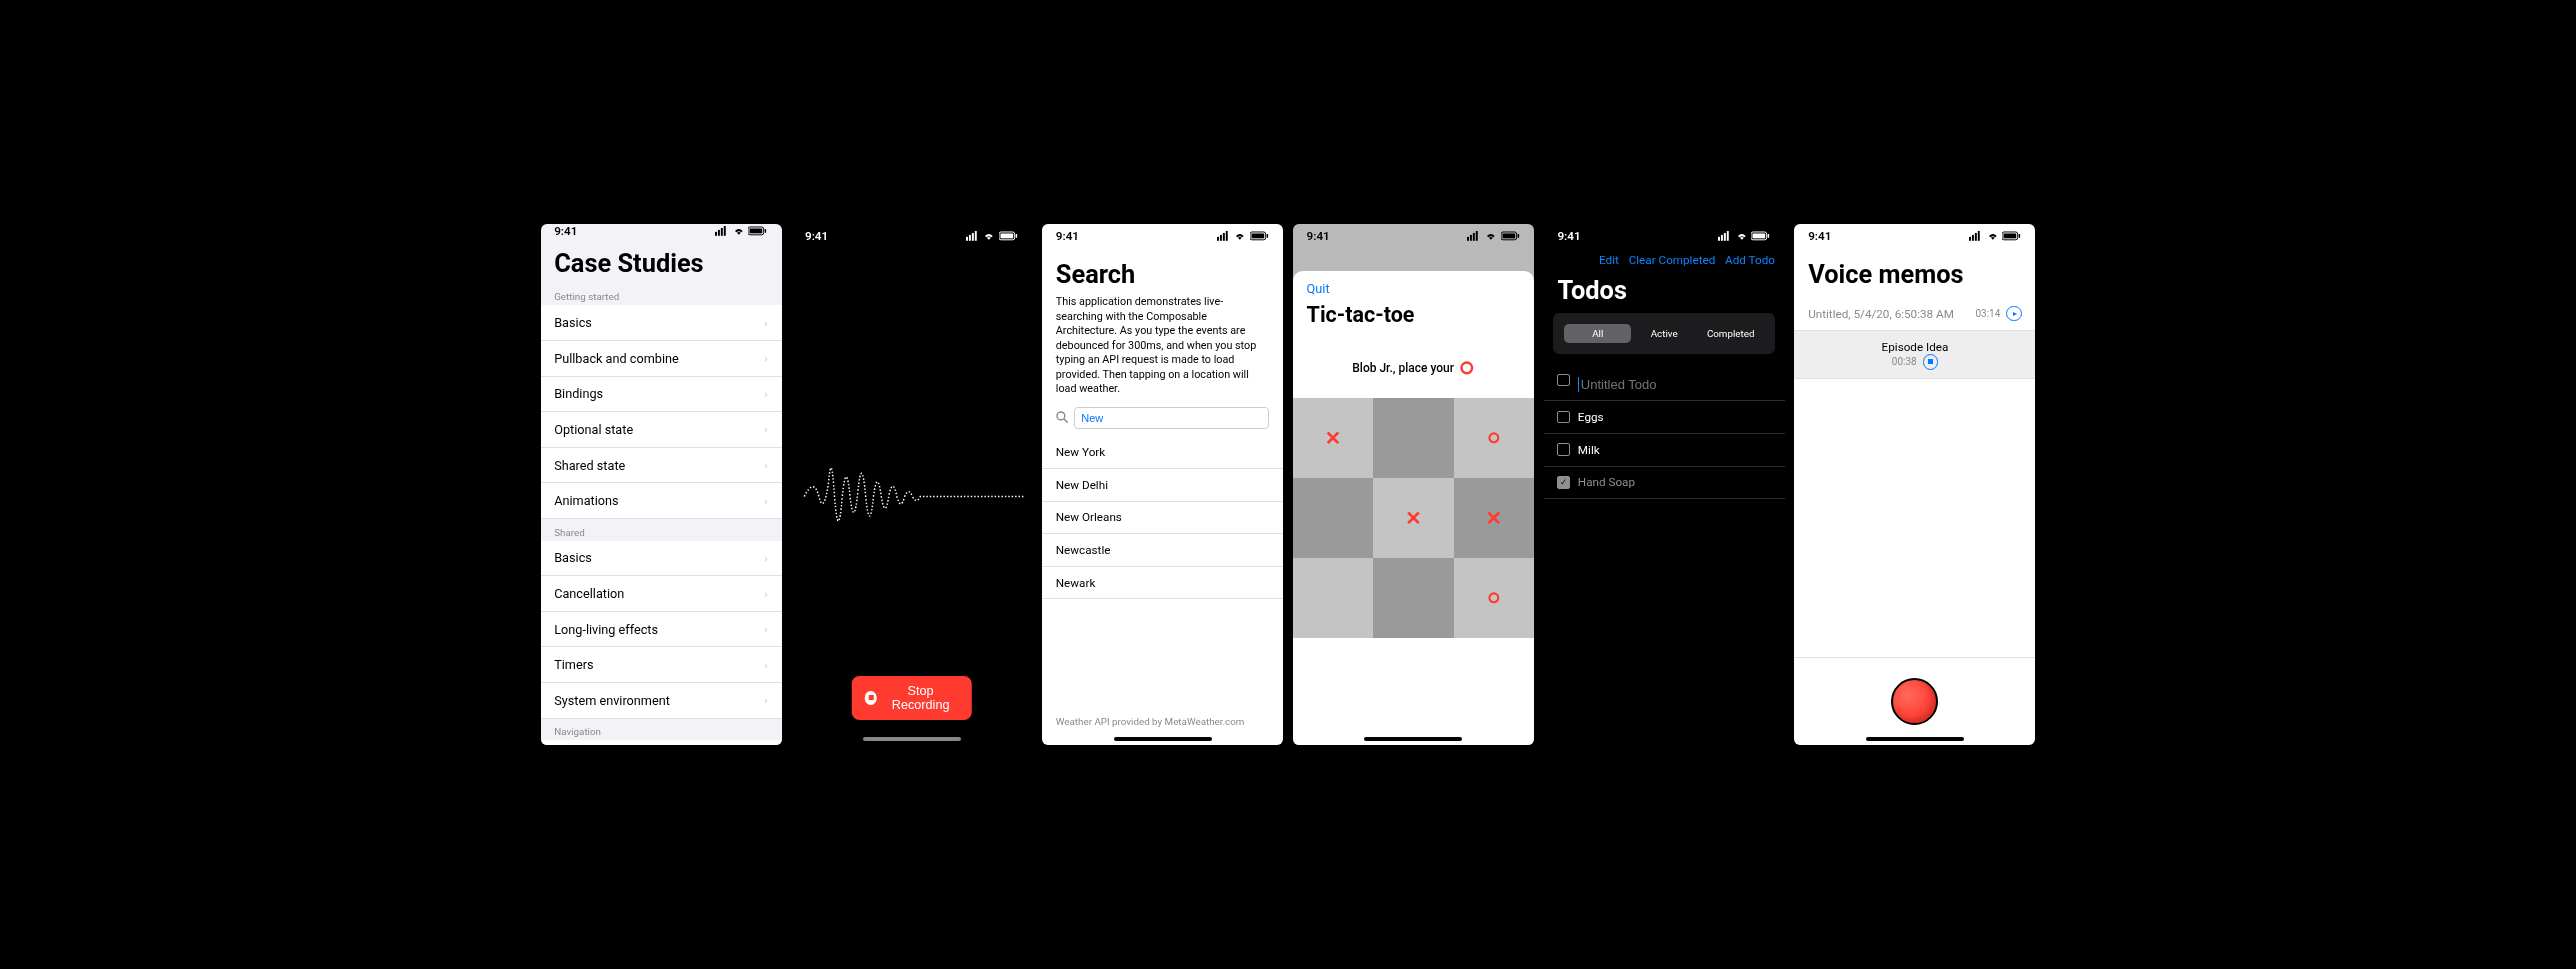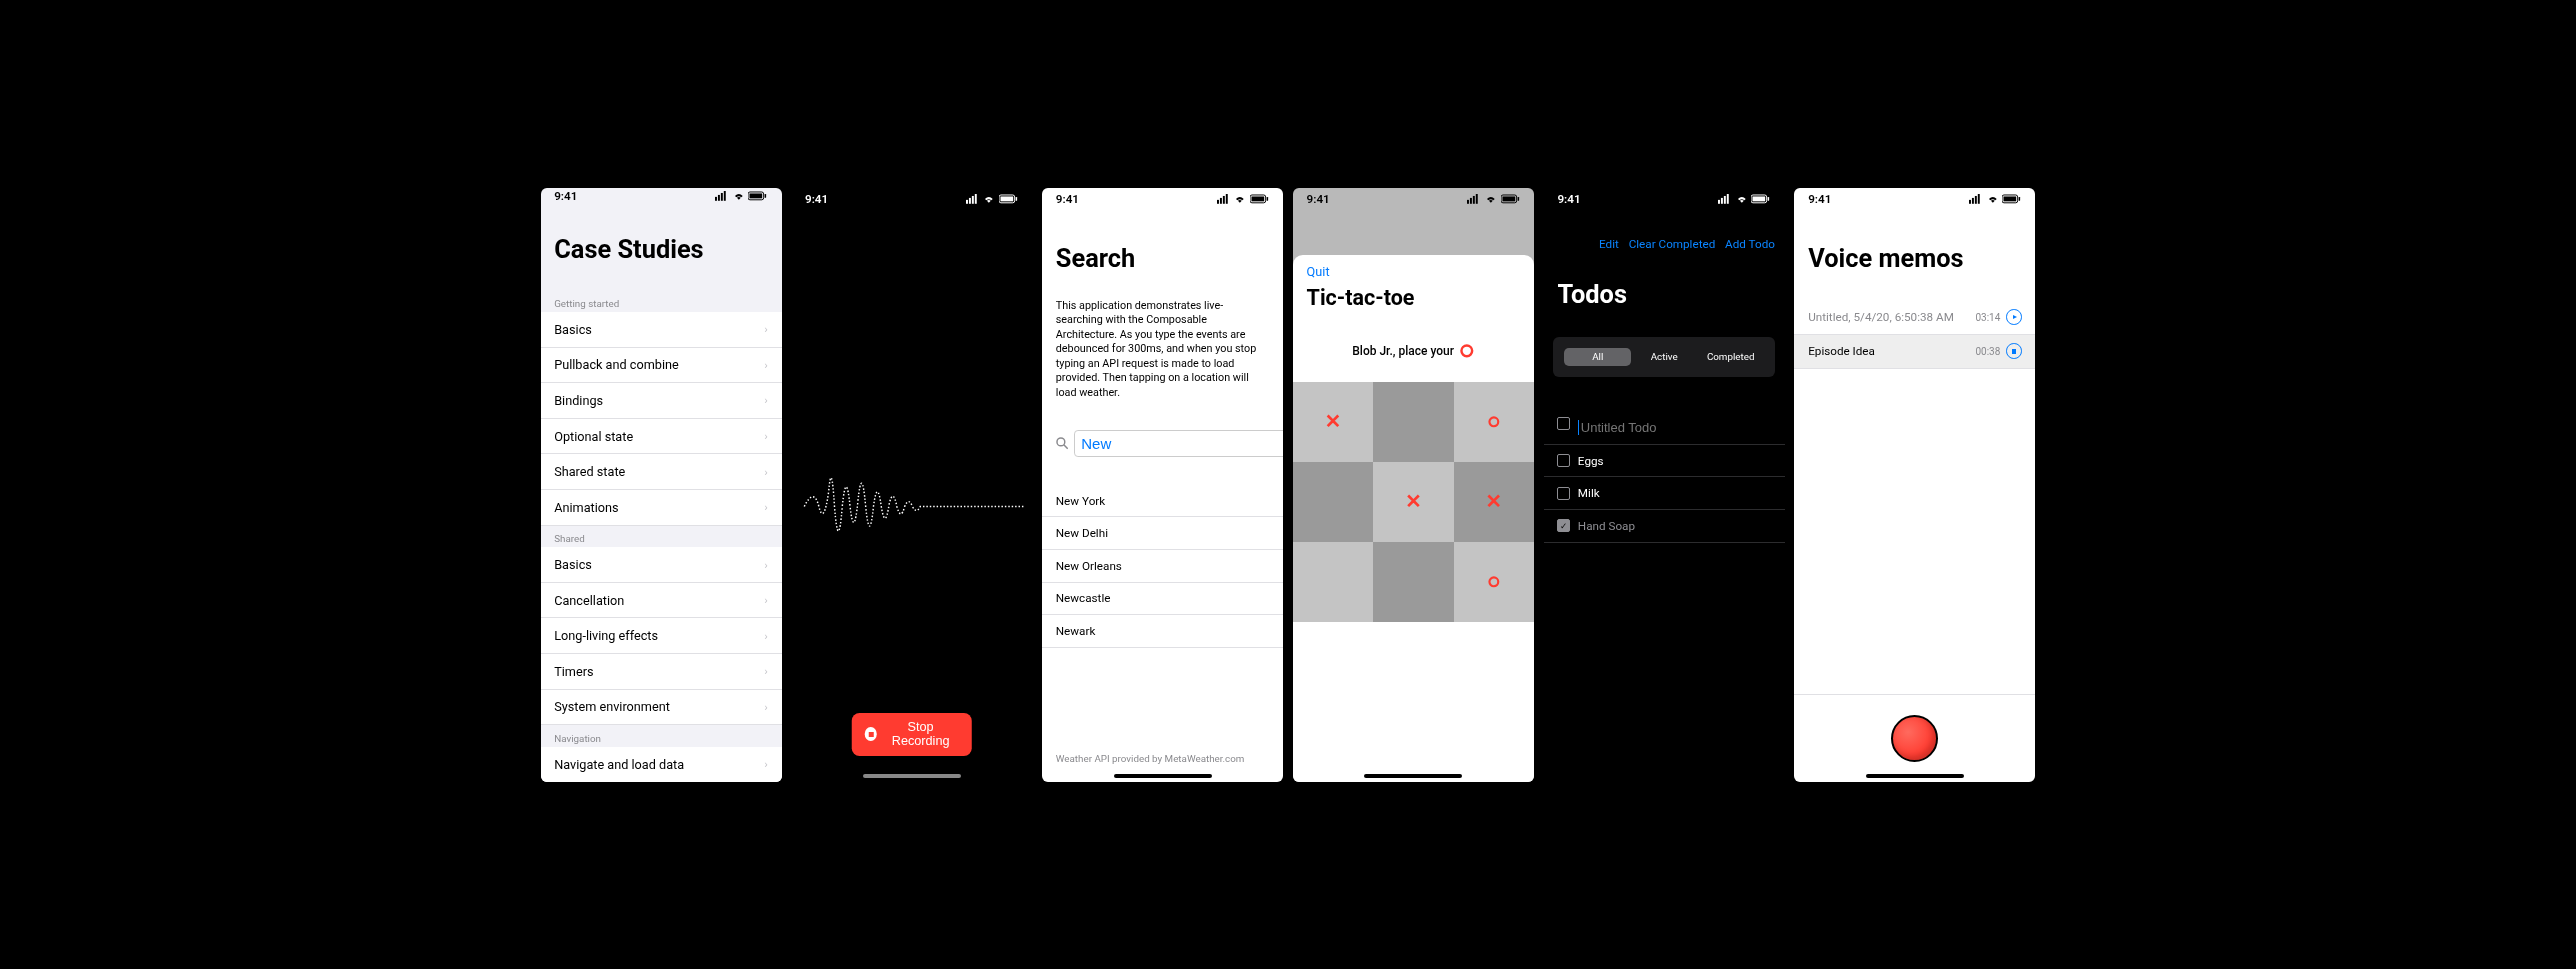--- a/index.html
+++ b/index.html
@@ -11,28 +11,27 @@
     align-items: center;
     min-height: 100vh;
     padding: 19.6px;
   }
   .container {
     display: flex;
     gap: 9.8px;
   }
   .phone {
     width: 241px;
-    height: 594px;
+    height: 521px;
     border-radius: 5.9px;
     overflow: hidden;
     position: relative;
     background: #fff;
     display: flex;
     flex-direction: column;
-    gap: 20px;
   }
   .phone.dark { background: #000; color: #fff; }
   .status-bar {
     height: 23.5px;
     display: flex;
     justify-content: space-between;
     align-items: center;
     padding: 0 13.7px;
     font-size: 11.7px;
     font-weight: 600;
@@ -103,21 +102,21 @@
 
   
   .s3 .title { font-size: 25.4px; font-weight: 700; padding: 11.7px 13.7px 5.9px; }
   .s3 .desc { font-size: 10.8px; color: #000; padding: 0 13.7px 9.8px; line-height: 1.35; }
   .s3 .search-row {
     display: flex; align-items: center; gap: 5.9px;
     padding: 0 13.7px 7.8px;
   }
   .s3 .search-row input {
     flex: 1; border: 0.5px solid #ccc; border-radius: 3.9px;
-    padding: 3.9px 5.9px; font-size: 15px; color: #007aff;
+    padding: 3.9px 5.9px; font-size: 11px; color: #007aff;
   }
   .s3 .result {
     padding: 8.8px 13.7px; border-bottom: 0.5px solid #e0e0e4;
     font-size: 11.7px;
   }
   .s3 .footer {
     position: absolute; bottom: 17.6px; left: 0; right: 0;
     text-align: left; font-size: 9.8px; color: #8a8a8e;
     padding: 0 13.7px;
   }
@@ -192,21 +191,21 @@
     margin-top: 8px;
   }
 
   
   .s6 .title { font-size: 25.4px; font-weight: 700; padding: 11.7px 13.7px 7.8px; }
   .s6 .memo-row {
     display: flex; justify-content: space-between; align-items: center;
     padding: 8.8px 13.7px; border-bottom: 0.5px solid #e0e0e4;
     font-size: 11.7px;
   }
-  .s6 .memo-row.active { background: #eee; }
+  .s6 .memo-row.active { background: #eee; flex-direction: column; }
   .s6 .memo-row.muted { color: #8a8a8e; }
   .s6 .memo-right { display: flex; align-items: center; gap: 5.9px; font-size: 10px; color: #8a8a8e; }
   .s6 .play-btn {
     width: 15.6px; height: 15.6px; border: 1.3px solid #007aff; border-radius: 50%;
     display: flex; align-items: center; justify-content: center;
   }
   .s6 .play-btn::after {
     content: ""; border-left: 4.9px solid #007aff;
     border-top: 2.9px solid transparent; border-bottom: 2.9px solid transparent;
     margin-left: 1px;

